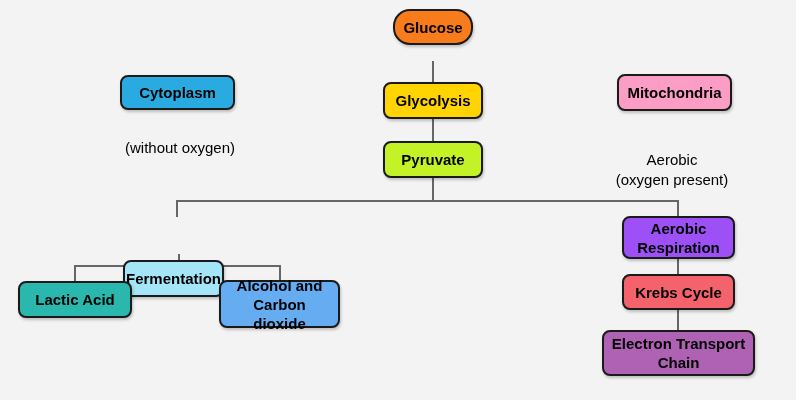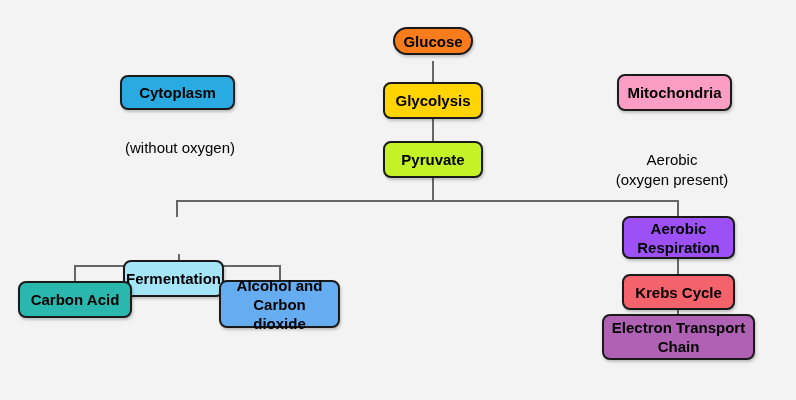--- a/index.html
+++ b/index.html
@@ -52,36 +52,36 @@
   <div class="line" style="left: 176px; top: 200px; width: 503px; height: 2px; background: rgb(102, 102, 102);"></div>
   <div class="line" style="left: 176px; top: 200px; width: 2px; height: 17px; background: rgb(102, 102, 102);"></div>
   <div class="line" style="left: 677px; top: 200px; width: 2px; height: 16px; background: rgb(102, 102, 102);"></div>
   <div class="line" style="left: 178px; top: 254px; width: 2px; height: 13px; background: rgb(102, 102, 102);"></div>
   <div class="line" style="left: 74px; top: 265px; width: 207px; height: 2px; background: rgb(102, 102, 102);"></div>
   <div class="line" style="left: 74px; top: 265px; width: 2px; height: 16px; background: rgb(102, 102, 102);"></div>
   <div class="line" style="left: 279px; top: 265px; width: 2px; height: 15px; background: rgb(102, 102, 102);"></div>
   <div class="line" style="left: 677px; top: 259px; width: 2px; height: 15px; background: rgb(102, 102, 102);"></div>
   <div class="line" style="left: 677px; top: 310px; width: 2px; height: 20px; background: rgb(102, 102, 102);"></div>
 
-  <div class="node" style="left: 393px; top: 27px; width: 80px; height: 28px; background-color: rgb(249, 124, 28); border-radius: 17px;">Glucose</div>
+  <div class="node" style="left: 393px; top: 9px; width: 80px; height: 36px; background-color: rgb(249, 124, 28); border-radius: 17px;">Glucose</div>
   <div class="node" style="left: 383px; top: 82px; width: 100px; height: 37px; background-color: rgb(255, 212, 1);">Glycolysis</div>
   <div class="node" style="left: 383px; top: 141px; width: 100px; height: 37px; background-color: rgb(195, 242, 39);">Pyruvate</div>
 
   <div class="node" style="left: 120px; top: 75px; width: 115px; height: 35px; background-color: rgb(41, 171, 226);">Cytoplasm</div>
   <div class="node" style="left: 617px; top: 74px; width: 115px; height: 37px; background-color: rgb(252, 157, 197);">Mitochondria</div>
 
   <div class="side-label" style="left:80px;top:138px;">
     <div>(without oxygen)</div>
   </div>
   <div class="side-label" style="left:572px;top:138px;margin-top:12px;">
     <div>Aerobic</div>
     <div>(oxygen present)</div>
   </div>
 
   <div class="node" style="left: 123px; top: 217px; width: 101px; height: 37px; background-color: rgb(164, 229, 248); margin-top: 43px;">Fermentation</div>
-  <div class="node" style="left: 18px; top: 281px; width: 114px; height: 37px; background-color: rgb(42, 183, 174);">Carbon Acid</div>
+  <div class="node" style="left: 18px; top: 281px; width: 114px; height: 37px; background-color: rgb(42, 183, 174);">Lactic Acid</div>
   <div class="node" style="left: 219px; top: 280px; width: 121px; height: 48px; background-color: rgb(101, 172, 241);">Alcohol and Carbon dioxide</div>
 
   <div class="node" style="left: 622px; top: 216px; width: 113px; height: 43px; background-color: rgb(156, 80, 246);">Aerobic Respiration</div>
   <div class="node" style="left: 622px; top: 274px; width: 113px; height: 36px; background-color: rgb(244, 98, 107);">Krebs Cycle</div>
-  <div class="node" style="left: 602px; top: 314px; width: 153px; height: 46px; background-color: rgb(175, 97, 180);">Electron Transport Chain</div>
+  <div class="node" style="left: 602px; top: 330px; width: 153px; height: 46px; background-color: rgb(175, 97, 180);">Electron Transport Chain</div>
 
 </div>
 
 </body></html>

